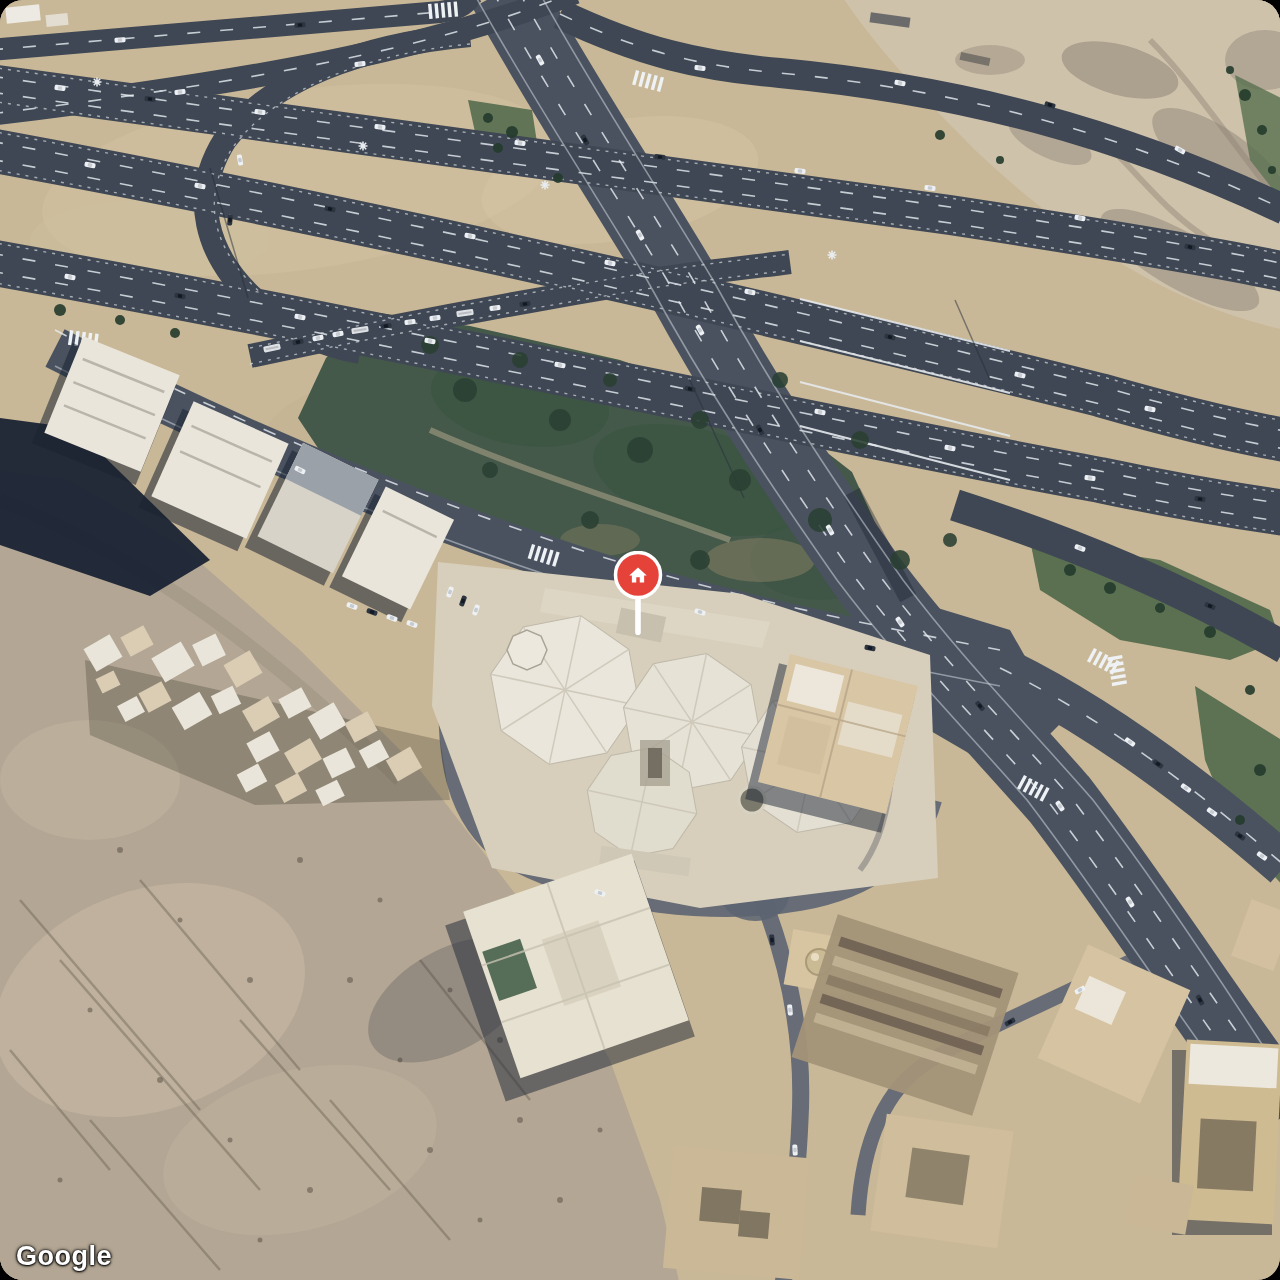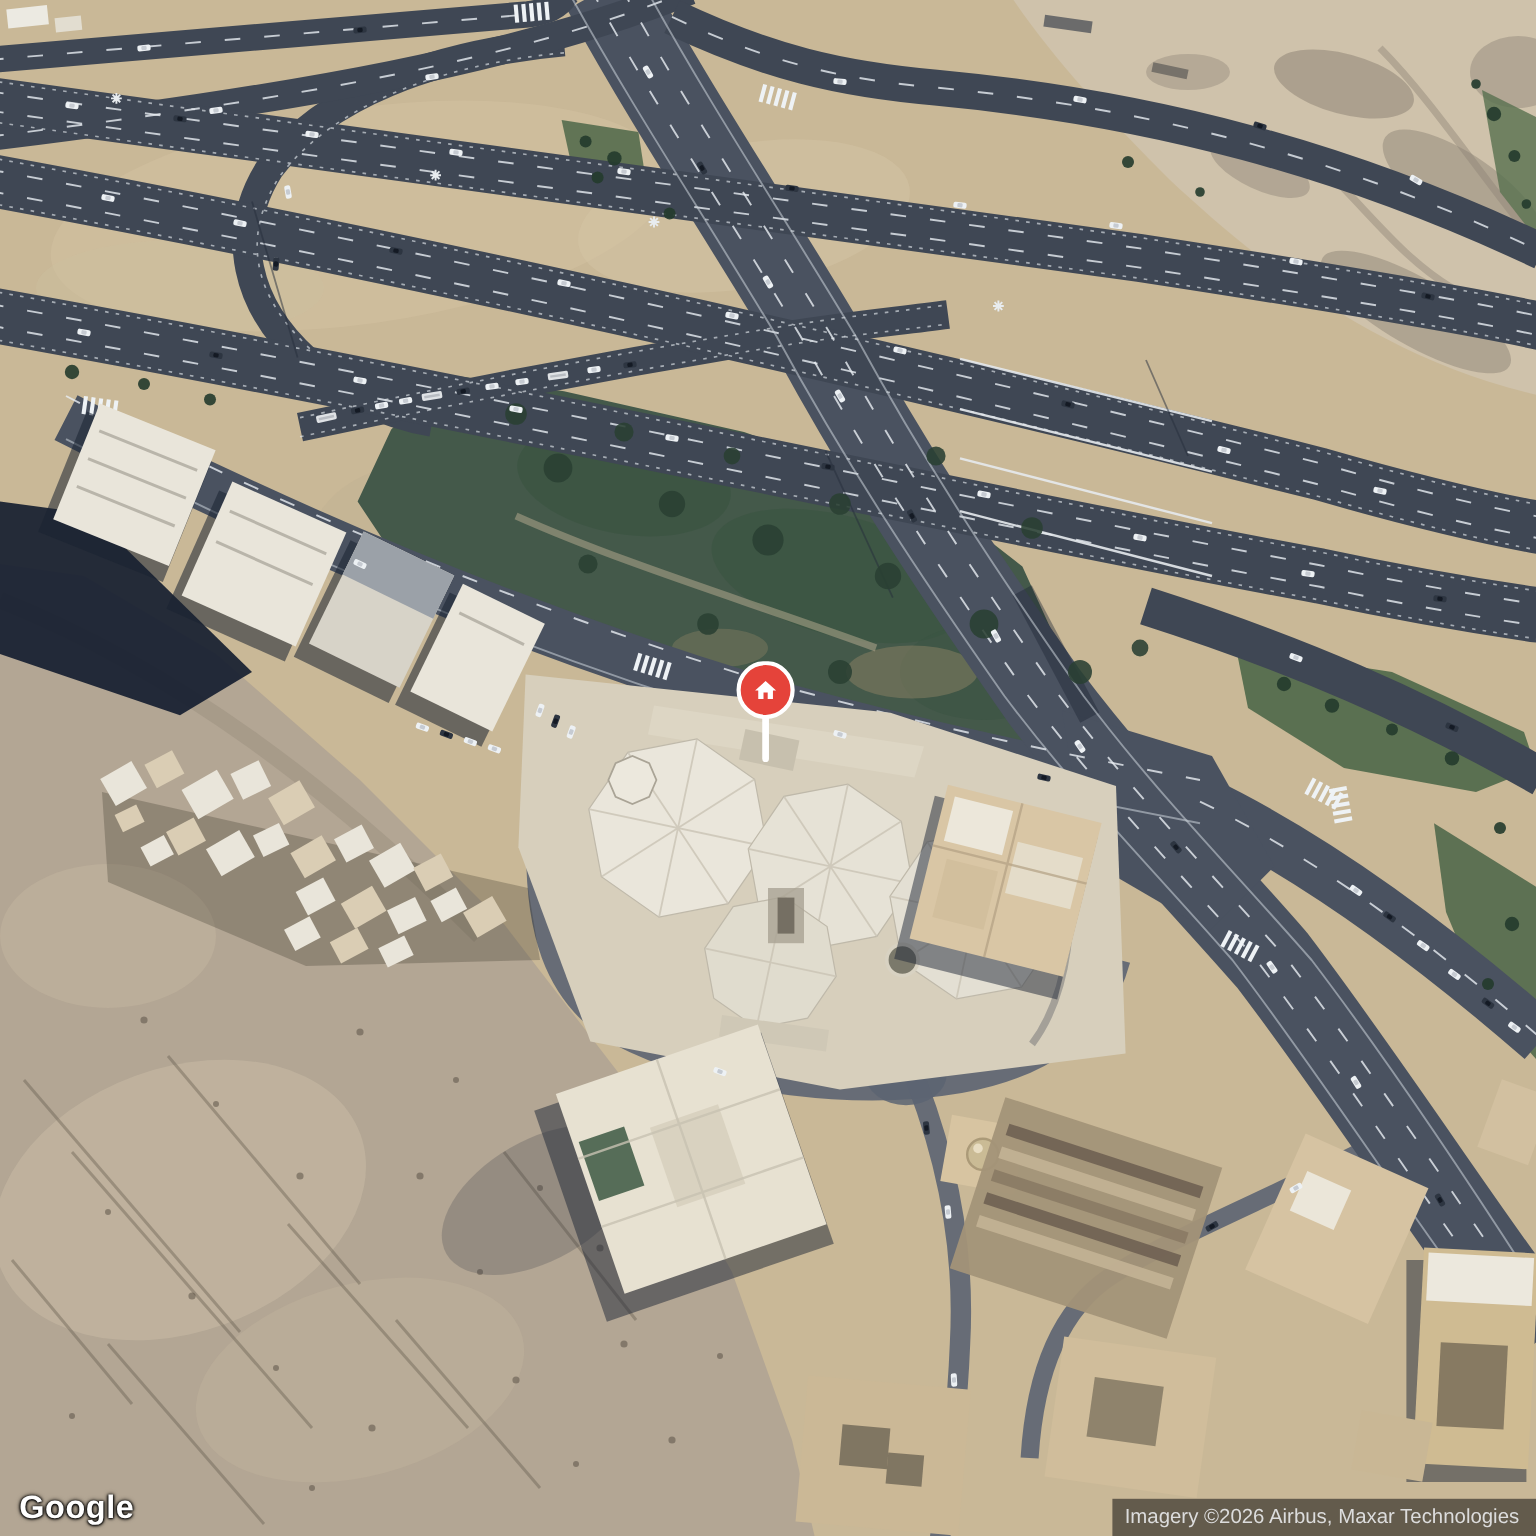--- a/index.html
+++ b/index.html
@@ -3,21 +3,21 @@
 <meta charset="utf-8">
 <style>
   :root{
     --sand-base:#c9b897; --sand-pale:#cfc2ab; --rock:#b3a694;
     --asphalt:#3f4754; --asphalt-light:#4a5260; --lane:#e8edf2;
     --park:#44594a; --tree:#2a4033; --shadow:#161e30;
     --bldg-white:#e9e5da; --bldg-tan:#d6c3a2; --plaza:#d7cfbc; --pin-red:#E5433A;
   }
   html,body{margin:0;padding:0;background:#000;}
   .stage{position:relative;width:1280px;height:1280px;overflow:hidden;
-         font-family:"Liberation Sans",sans-serif;cursor:grab;background:var(--sand-base);}
+         font-family:"Liberation Sans",sans-serif;cursor:grab;background:var(--sand-base);border-radius:23px;}
   .scene{position:absolute;left:0;top:0;width:1280px;height:1280px;display:block;}
   .rd{stroke:var(--asphalt);fill:none;}
   .rdl{stroke:var(--asphalt-light);fill:none;}
   .st{stroke:#5c6472;fill:none;opacity:.9;}
   .dash{stroke:var(--lane);fill:none;opacity:.8;stroke-width:1.6;stroke-dasharray:13 20;}
   .dot{stroke:#dde3e8;fill:none;opacity:.65;stroke-width:1.4;stroke-dasharray:3 6;}
   .edge{stroke:#ccd3da;fill:none;opacity:.55;stroke-width:1.6;}
   .bw{fill:var(--bldg-white);} .bt2{fill:#dacdb4;}
   .bsh{fill:#1a2232;opacity:.55;}
   .tre{fill:var(--tree);}
@@ -531,14 +531,13 @@
 
   <div class="pin">
     <svg width="56" height="88" viewBox="0 0 56 88">
       <rect x="25.2" y="40" width="5.6" height="44" rx="2.8" fill="#ffffff"></rect>
       <circle cx="28" cy="24" r="22.5" fill="var(--pin-red)" stroke="#ffffff" stroke-width="3.5"></circle>
       <path d="M10 20v-6h4v6h5v-8h3L12 3 2 12h3v8z" transform="translate(17.5 13.9) scale(0.875)" fill="#ffffff"></path>
     </svg>
   </div>
 
   <div class="logo">Google</div>
-  <div class="attrib">Imagery ©2026 Airbus, Maxar Technologies</div>
 </div>
 
 </body></html>

